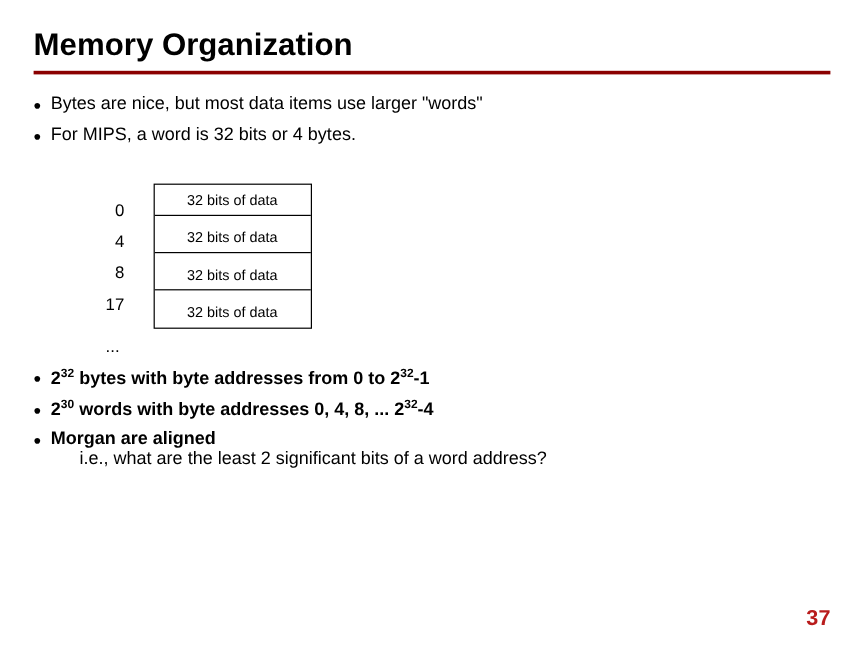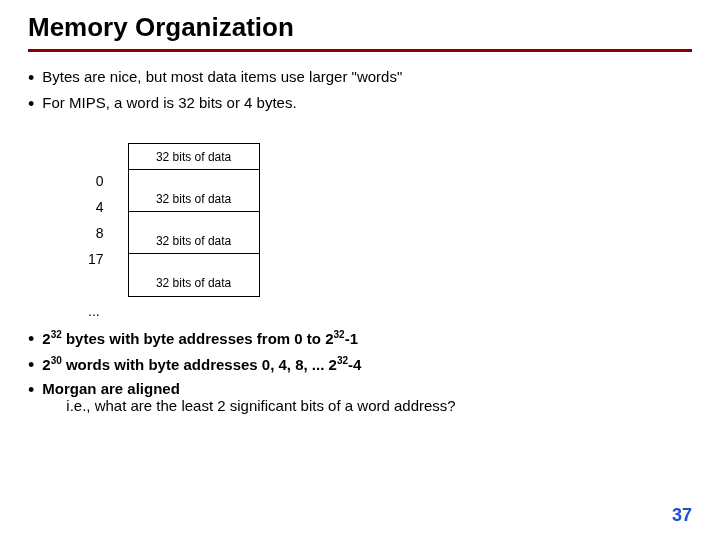--- a/index.html
+++ b/index.html
@@ -8,21 +8,21 @@
       height: 540px;
       background: #fff;
       font-family: Arial, Helvetica, sans-serif;
       font-size: 15px;
       color: #000;
       overflow: hidden;
     }
     .page {
       width: 720px;
       height: 540px;
-      padding: 12px 28px 14px 28px;
+      padding: 22px 28px 14px 28px;
       display: flex;
       flex-direction: column;
     }
     .title {
       font-size: 26px;
       font-weight: bold;
       margin-bottom: 6px;
     }
     .divider {
       height: 3px;
@@ -62,21 +62,21 @@
       height: 26px;
       display: flex;
       align-items: center;
       justify-content: flex-end;
       font-size: 14px;
       font-weight: normal;
     }
     .data-col {
       display: flex;
       flex-direction: column;
-      gap: 16px;
+      gap: 5px;
       border: 1.5px solid #000;
     }
     .data-cell {
       width: 130px;
       height: 26px;
       border-bottom: 1px solid #000;
       display: flex;
       align-items: center;
       justify-content: center;
       font-size: 12px;
@@ -171,15 +171,15 @@
     </li>
     <li>
       <span>
         <b>Morgan are aligned</b><br>
         <span class="indent">i.e., what are the  least 2 significant bits of a word address?</span>
       </span>
     </li>
   </ul>
 
   <div class="footer">
-    <span style="font-size:18px; color:#1d4ed8; font-weight:bold;">37</span>
+    <span style="font-size:18px; color:#b91c1c; font-weight:bold;">37</span>
   </div>
 </div>
 
 </body></html>

